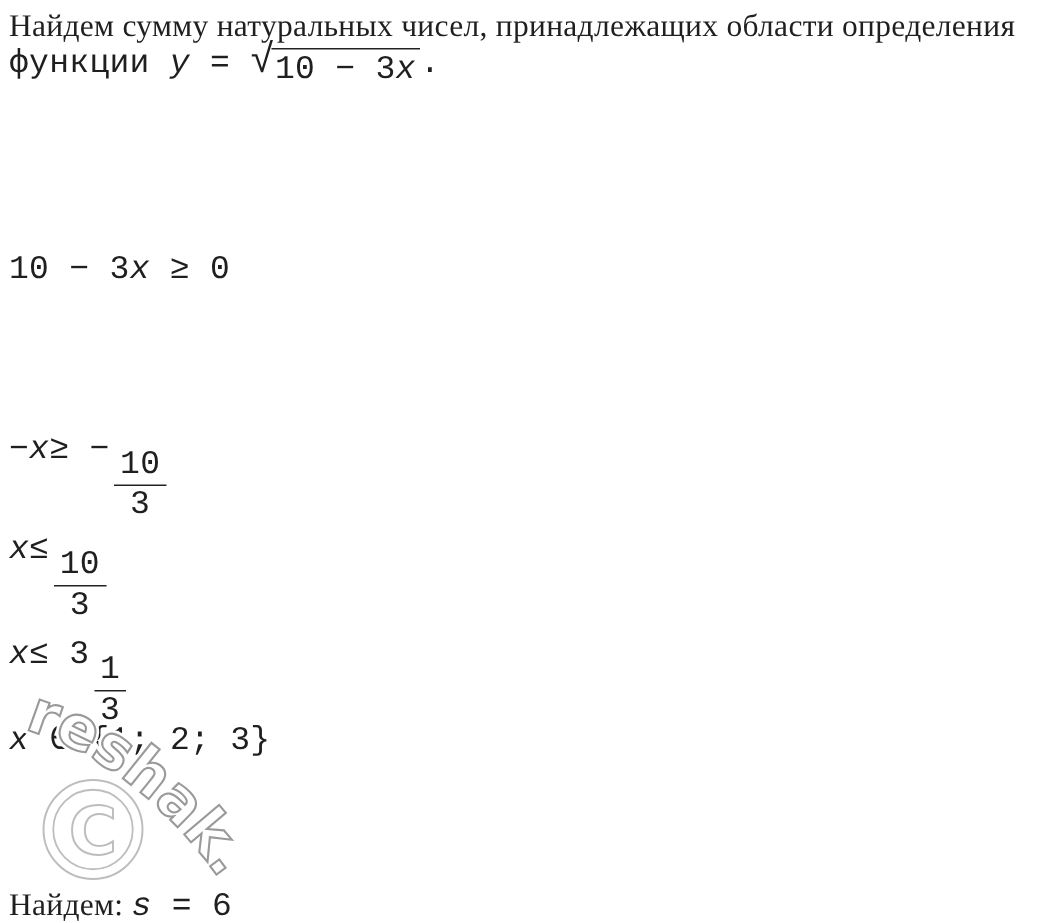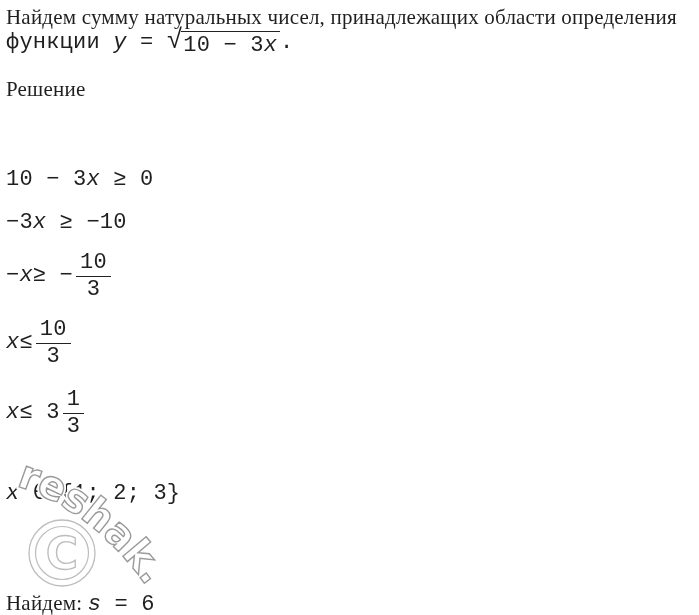--- a/index.html
+++ b/index.html
@@ -23,21 +23,21 @@
   .mathline { font-size: 22px; font-family: Liberation Mono, monospace; }
   .var { font-style: italic; }
   .fracline { display: flex; align-items: center; }
   .frac {
     display: inline-block;
     vertical-align: middle;
     text-align: center;
     line-height: 1.05;
     margin-left: 3px;
   }
-  .frac .num { display: block; padding: 0 4px 2px 4px; }
+  .frac .num { display: block; padding: 0 4px 2px 4px; margin-top: 47px; }
   .frac .den { display: block; border-top: 1.7px solid #222; padding: 1px 4px 0 4px; }
   .sqrt { display: inline-flex; align-items: stretch; vertical-align: baseline; }
   .sqrt-sign { font-size: 27px; line-height: 1; align-self: flex-start; margin-top: -3px; }
   .radicand { border-top: 1.7px solid #222; margin-left: -2px; padding: 0 3px 0 2px; }
   .wm {
     position: absolute;
     left: 0;
     top: 420px;
     pointer-events: none;
   }
@@ -49,30 +49,26 @@
 
   <div class="line" style="top:4px">Найдем сумму натуральных чисел, принадлежащих области определения</div>
 
   <div class="line mathline" style="top:29px">
     <span>функции </span><span class="var">y</span><span> = </span><span class="sqrt">
         <span class="sqrt-sign">√</span>
         <span class="radicand"><span>10 − 3</span><span class="var">x</span></span>
       </span><span>.</span>
   </div>
 
-  <div class="line" style="top:76px">Решение</div>
 
 
   <div class="line mathline" style="top:166px">
     <span>10 − 3</span><span class="var">x</span><span> ≥ 0</span>
   </div>
 
-  <div class="line mathline" style="top:209px">
-    <span>−3</span><span class="var">x</span><span> ≥ −10</span>
-  </div>
 
   <div class="line mathline fracline" style="top:251px">
     <span>−</span>
       <span class="var">x</span>
       <span> ≥ −</span>
       <span class="frac">
         <span class="num">10</span>
         <span class="den">3</span>
       </span>
   </div>

